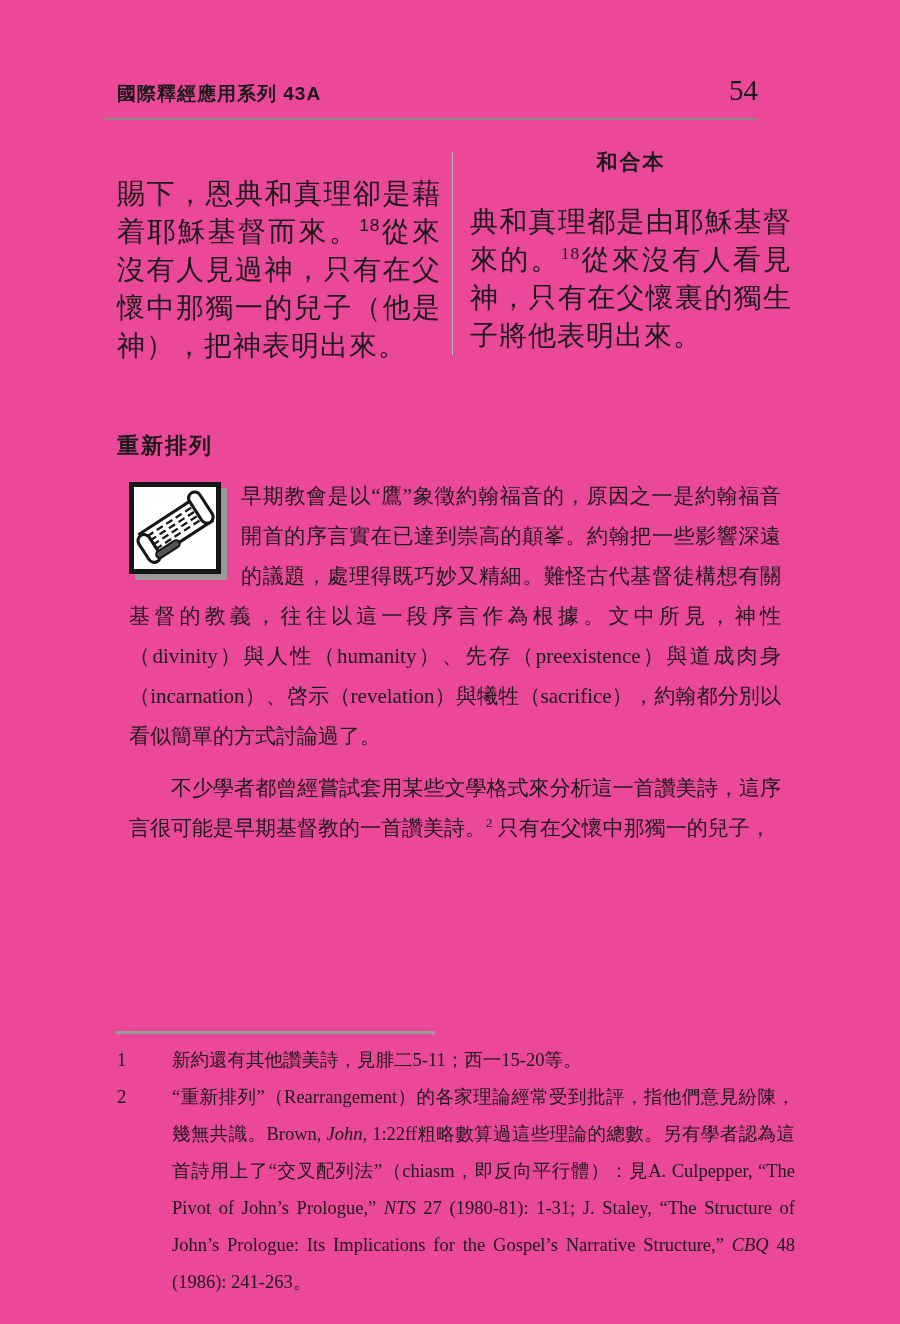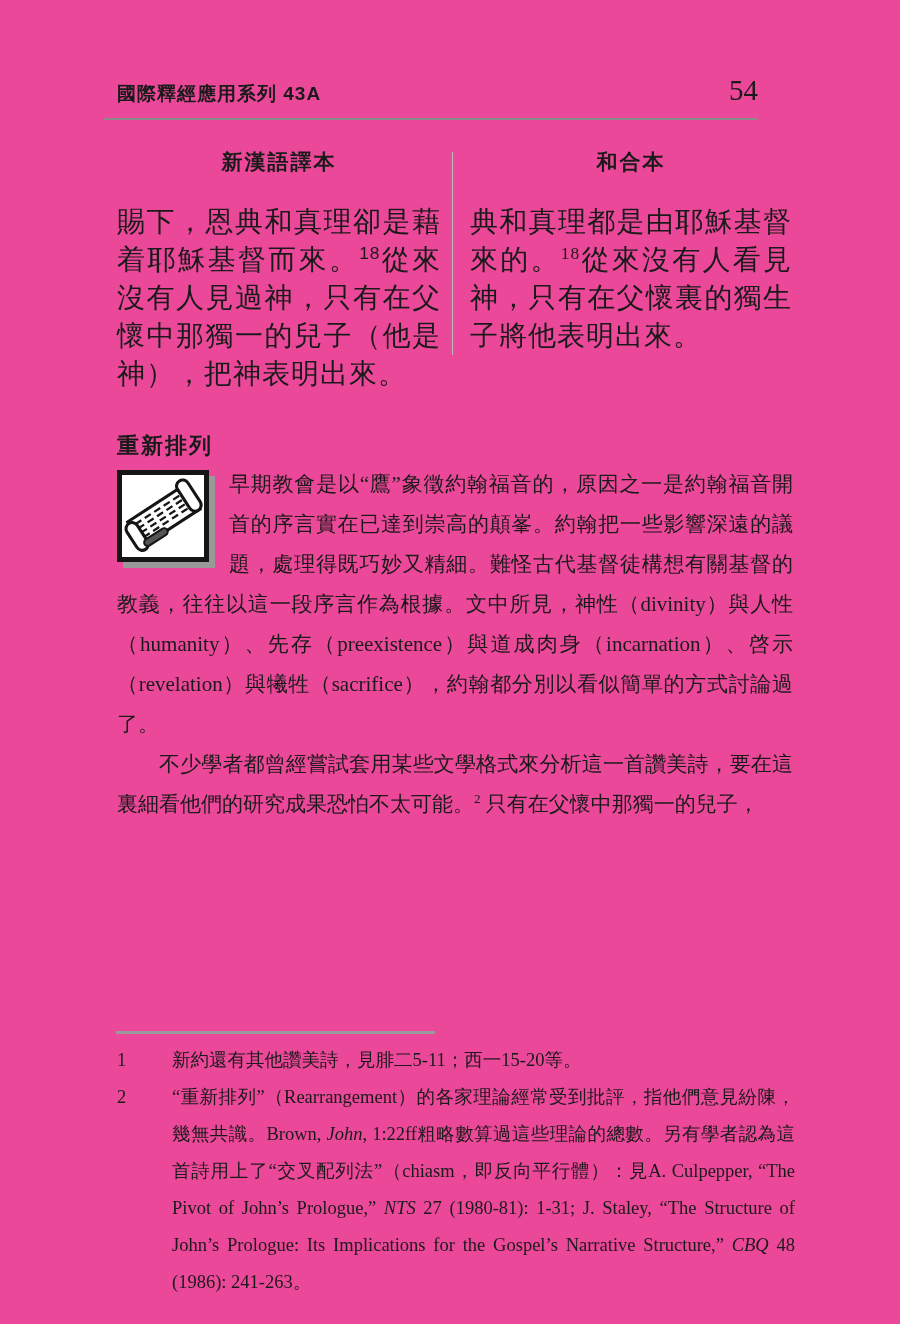--- a/index.html
+++ b/index.html
@@ -29,21 +29,21 @@
   .col-text{margin:27px 0 0 0;font-size:28px;line-height:38px;text-align:justify;letter-spacing:1px;}
   .col-divider{position:absolute;left:452px;top:152px;width:1px;height:203px;background:#bdbdbd;}
   sup.vnum{font-size:0.62em;vertical-align:super;line-height:0;}
 
   
   .sec-heading{
     position:absolute;left:117px;top:431px;margin:0;
     font-family:"Liberation Sans",sans-serif;font-size:22px;font-weight:bold;letter-spacing:2px;
   }
   .body-text{position:absolute;left:117px;top:464px;width:676px;font-size:21px;line-height:40px;text-align:justify;}
-  .para{margin:0;}
+  .para{margin:12px;}
   .indent{text-indent:2em;}
   .icon-box{
     float:left;width:82px;height:82px;border:5px solid #151515;background:#fff;
     box-shadow:6px 6px 0 #999;margin:6px 20px 12px 0;
   }
   .icon-box svg{display:block;width:100%;height:100%;}
   sup.fnref{font-size:0.62em;vertical-align:super;line-height:0;}
 
   
   .fn-rule{position:absolute;left:116px;top:1031px;width:319px;height:3px;background:#9a9a9a;}
@@ -58,21 +58,20 @@
 
 <div class="page">
 
   <header class="hdr">
     <span class="hdr-title">國際釋經應用系列 43A</span>
     <span class="hdr-num">54</span>
   </header>
 
   <section class="excerpt">
     <div class="col-left">
-      <div class="col-title">新漢語譯本</div>
       <p class="col-text"><span>賜下，恩典和真理卻是藉着耶穌基督而來。</span><sup class="vnum">18</sup><span>從來沒有人見過神，只有在父懷中那獨一的兒子（他是神），把神表明出來。</span></p>
     </div>
     <div class="col-gap"></div>
     <div class="col-right">
       <div class="col-title">和合本</div>
       <p class="col-text"><span>典和真理都是由耶穌基督來的。</span><sup class="vnum">18</sup><span>從來沒有人看見神，只有在父懷裏的獨生子將他表明出來。</span></p>
     </div>
   </section>
   <div class="col-divider"></div>
 
@@ -90,21 +89,21 @@
               <line x1="13" y1="42" x2="69" y2="42"></line>
               <line x1="13" y1="47" x2="69" y2="47"></line>
             </g>
             <rect x="66" y="20" width="12" height="34" rx="6" fill="#ffffff" stroke="#151515" stroke-width="3"></rect>
             <rect x="2" y="28" width="12" height="30" rx="6" fill="#ffffff" stroke="#151515" stroke-width="3"></rect>
             <rect x="10" y="50" width="26" height="7" rx="3.5" fill="#555555" stroke="#151515" stroke-width="2"></rect>
           </g>
         </svg>
       </span><span>早期教會是以“鷹”象徵約翰福音的，原因之一是約翰福音開首的序言實在已達到崇高的顛峯。約翰把一些影響深遠的議題，處理得既巧妙又精細。難怪古代基督徒構想有關基督的教義，往往以這一段序言作為根據。文中所見，神性（divinity）與人性（humanity）、先存（preexistence）與道成肉身（incarnation）、啓示（revelation）與犧牲（sacrifice），約翰都分別以看似簡單的方式討論過了。</span>
     </p>
-    <p class="para indent"><span>不少學者都曾經嘗試套用某些文學格式來分析這一首讚美詩，要在這裏細看他們的研究成果恐怕不太可能。</span><sup class="fnref">2</sup><span> 只有在父懷中那獨一的兒子，</span></p>
+    <p class="para indent"><span>不少學者都曾經嘗試套用某些文學格式來分析這一首讚美詩，這序言很可能是早期基督教的一首讚美詩。</span><sup class="fnref">2</sup><span> 只有在父懷中那獨一的兒子，</span></p>
   </div>
 
   <div class="fn-rule"></div>
   <div class="footnotes">
     <div class="fn">
       <span class="fn-marker">1</span>
       <span class="fn-text">新約還有其他讚美詩，見腓二5-11；西一15-20等。</span>
     </div>
     <div class="fn">
       <span class="fn-marker">2</span>

